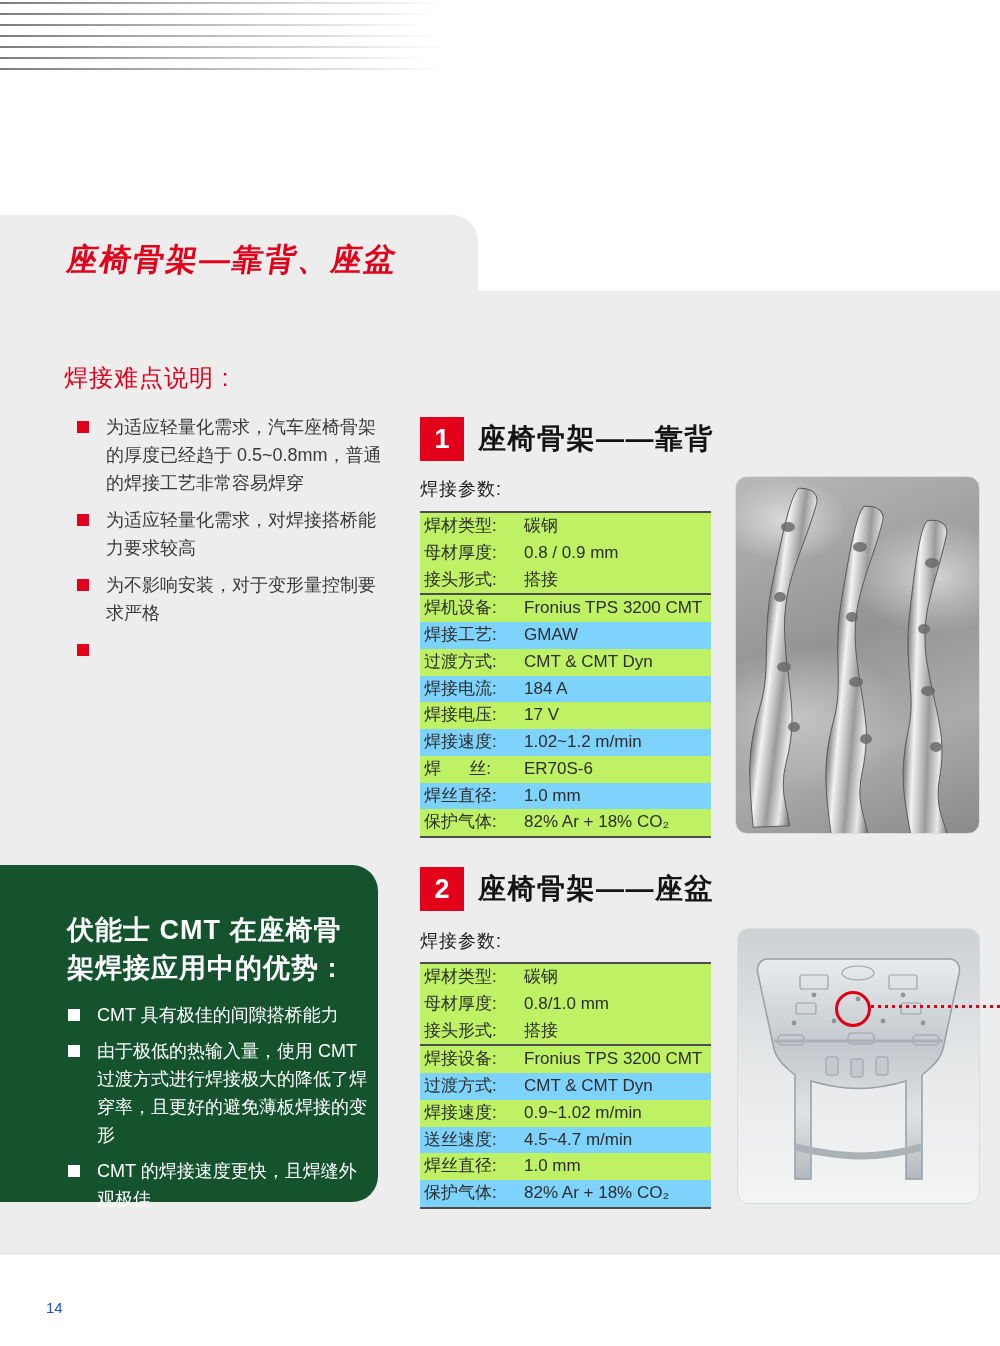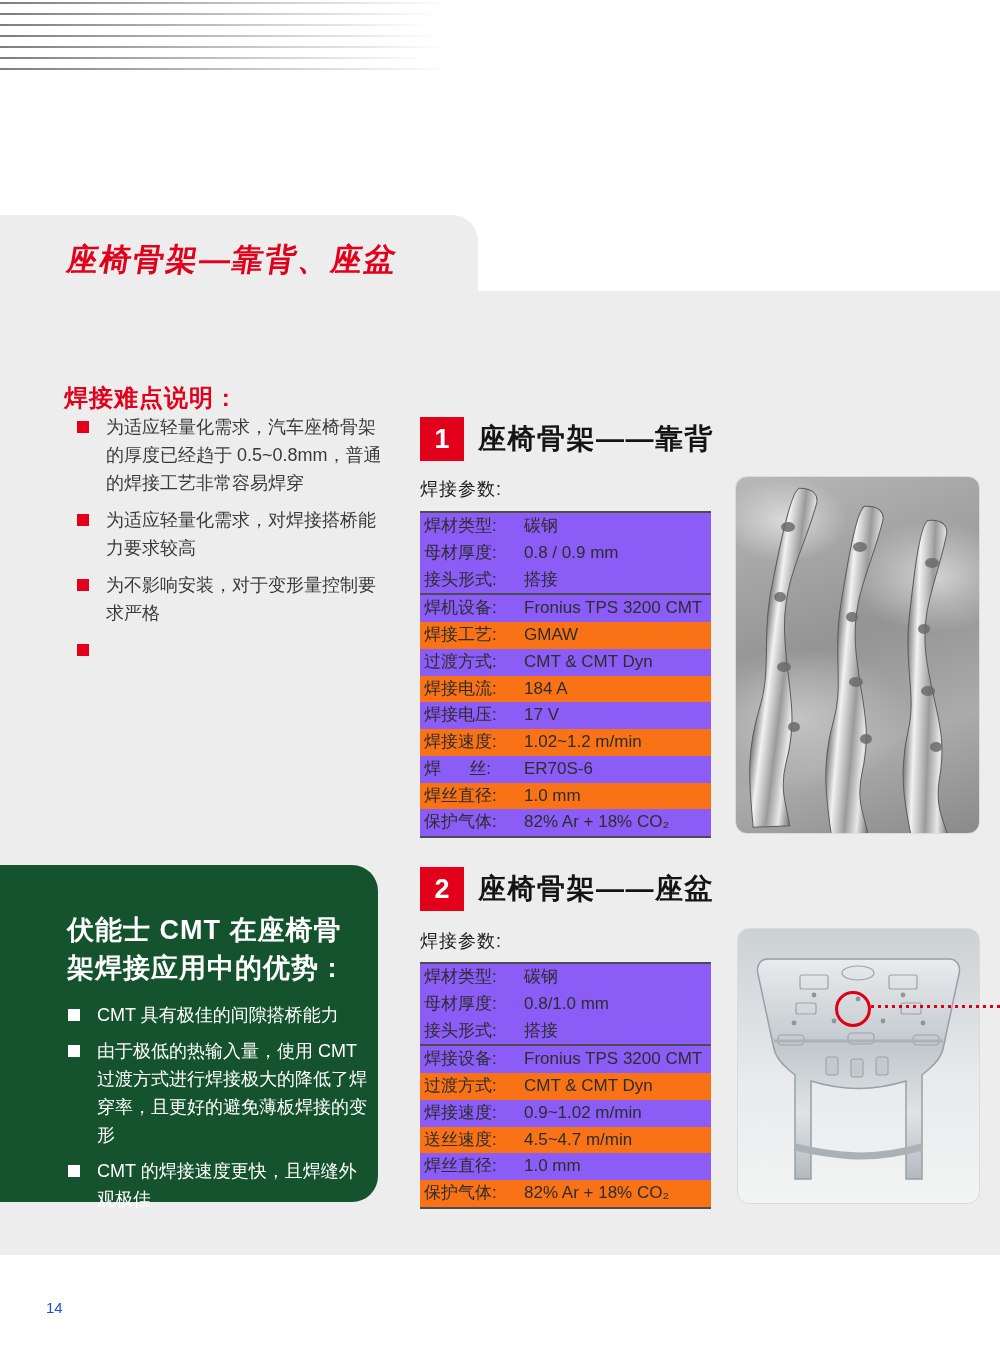--- a/index.html
+++ b/index.html
@@ -16,36 +16,36 @@
   .stripe:nth-child(2n){width:98%}
   .stripe:nth-child(3n){width:95%}
 
   
   .title-panel{position:absolute;left:0;top:215px;width:478px;height:77px;background:#ededed;border-radius:0 26px 0 0}
   .gray-body{position:absolute;left:0;top:291px;width:1000px;height:964px;background:#ededed}
 
   .page-title{position:absolute;left:64px;top:239px;font-size:31px;font-weight:bold;color:#e2001a;
     letter-spacing:2px;transform:skewX(-9deg);transform-origin:left bottom;white-space:nowrap}
 
-  .diff-heading{position:absolute;left:64px;top:382px;font-size:24px;font-weight:bold;color:#e2001a;letter-spacing:1px}
+  .diff-heading{position:absolute;left:64px;top:362px;font-size:24px;font-weight:normal;color:#e2001a;letter-spacing:1px}
   .diff-list{position:absolute;left:76px;top:413px;width:315px}
   .b-item{position:relative;padding-left:30px;margin-bottom:9px;font-size:18px;line-height:28px;color:#3a3a3a}
   .b-item .sq{position:absolute;left:1px;top:8px;width:12px;height:12px;background:#e2001a}
 
   
   .badge{position:absolute;width:44px;height:44px;background:#e2001a;color:#fff;text-align:center;
     line-height:44px;font-size:27px;font-weight:bold}
   .sec-heading{position:absolute;left:478px;height:44px;line-height:44px;font-size:28px;font-weight:bold;
     color:#141414;letter-spacing:1.5px;white-space:nowrap}
   .params-heading{position:absolute;left:420px;font-size:18px;font-weight:400;color:#1d1d1d;letter-spacing:1px}
 
   
   .ptable{position:absolute;left:420px;width:291px;border-top:2px solid #4c4c4c;border-bottom:2px solid #4c4c4c}
-  .prow{display:flex;height:26.75px;line-height:26.75px;font-size:17px;color:#2d2d2d;background:#8b5cf6}
-  .prow.alt{background:#f97316}
+  .prow{display:flex;height:26.75px;line-height:26.75px;font-size:17px;color:#2d2d2d;background:#bef264}
+  .prow.alt{background:#7dd3fc}
   .prow.sep{border-top:2px solid #4c4c4c}
   .rlabel{width:100px;padding-left:4px;white-space:pre}
   .rvalue{flex:1;white-space:nowrap}
 
   
   .photo{position:absolute;border-radius:12px;overflow:hidden;border:1px solid #d9dcdd}
   .photo1{left:735px;top:476px;width:243px;height:356px;
     background:
       radial-gradient(90px 60px at 20% 12%,#dadada 0%,rgba(218,218,218,0) 70%),
       radial-gradient(120px 80px at 82% 28%,#d2d2d2 0%,rgba(210,210,210,0) 70%),

